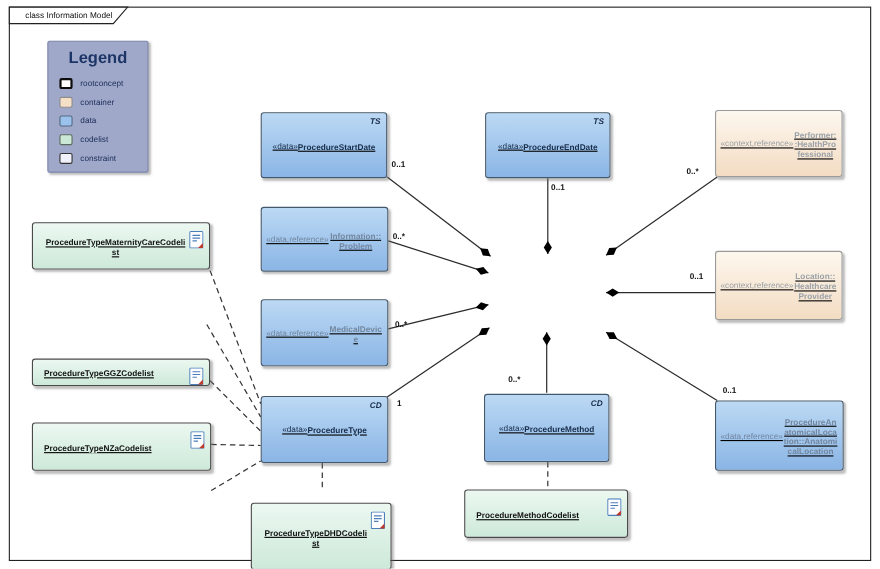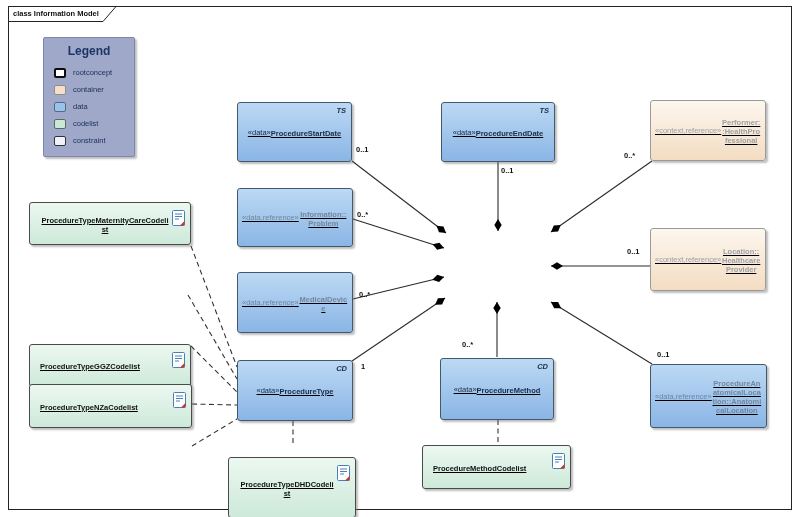--- a/index.html
+++ b/index.html
@@ -18,26 +18,26 @@
              border-radius:2px;}
   .root-node .stereo,.root-node .nname{color:#101010;}
   .codelist-node{background:linear-gradient(180deg,#ecf8f1 0%,#cde9d9 100%);border:1px solid #4a4a4a;
                  justify-content:flex-start;padding-top:2px;}
   .codelist-node .nname{color:#101010;padding:0 16px 0 6px;}
   .stereo{font-size:7.5px;line-height:9px;}
   .nname{font-size:7.5px;font-weight:bold;line-height:9px;margin-top:2px;overflow-wrap:anywhere;}
   .dtype{position:absolute;top:3px;right:5px;font-size:7.5px;font-style:italic;font-weight:bold;}
   .doc-icon{position:absolute;right:5px;top:7px;}
   .mult{position:absolute;z-index:3;font-size:7.5px;font-weight:bold;color:#111;}
-  #tab-label{position:absolute;left:13px;top:9px;z-index:3;font-size:7.5px;font-weight:bold;color:#111;}
+  #tab-label{position:absolute;left:23px;top:9px;z-index:3;font-size:7.5px;font-weight:normal;color:#111;}
   
   #legend{position:absolute;left:43px;top:37px;width:92px;height:120px;z-index:2;
           background:#9fa8c9;border:1px solid #7d86ad;border-radius:2px;
           box-shadow:2px 2px 2px rgba(110,110,110,.45);box-sizing:border-box;padding:6px 0 0 0;}
-  #legend .ltitle{display:block;text-align:center;font-size:12px;font-weight:bold;color:#1d3566;
+  #legend .ltitle{display:block;text-align:center;font-size:15px;font-weight:bold;color:#1d3566;
                   margin-bottom:6px;}
   .litem{display:flex;align-items:center;height:17px;padding-left:10px;}
   .lsw{width:12px;height:10px;border-radius:2px;margin-right:7px;box-sizing:border-box;flex:0 0 auto;}
   .sw-rootconcept{background:#ffffff;border:2px solid #0c0c0c;}
   .sw-container{background:#f5dfc6;border:1px solid #8d8d8d;}
   .sw-data{background:#9ac2ed;border:1px solid #546b82;}
   .sw-codelist{background:#cbe8d7;border:1px solid #5c6b61;}
   .sw-constraint{background:#f0f1fb;border:1px solid #333;}
   .llabel{font-size:7.5px;color:#20305c;}
 </style>
@@ -160,21 +160,21 @@
     <svg class="doc-icon" width="13" height="16" viewBox="0 0 13 16">
       <rect x="0.5" y="0.5" width="12" height="15" rx="1" fill="#fff" stroke="#4a7ebb"></rect>
       <line x1="3" y1="4" x2="10" y2="4" stroke="#4a7ebb"></line>
         <line x1="3" y1="6.5" x2="10" y2="6.5" stroke="#4a7ebb"></line>
       <line x1="3" y1="9" x2="7" y2="9" stroke="#4a7ebb"></line>
       <path d="M8,15.5 L12.5,11 L12.5,15.5 Z" fill="#c0392b"></path>
     </svg>
   </div>
 
 
-  <div class="node codelist-node" style="left:29px;top:344px;width:162px;height:43px">
+  <div class="node codelist-node" style="left:29px;top:326px;width:162px;height:25px">
     <span class="nname">ProcedureTypeGGZCodelist</span>
     <svg class="doc-icon" width="13" height="16" viewBox="0 0 13 16">
       <rect x="0.5" y="0.5" width="12" height="15" rx="1" fill="#fff" stroke="#4a7ebb"></rect>
       <line x1="3" y1="4" x2="10" y2="4" stroke="#4a7ebb"></line>
         <line x1="3" y1="6.5" x2="10" y2="6.5" stroke="#4a7ebb"></line>
       <line x1="3" y1="9" x2="7" y2="9" stroke="#4a7ebb"></line>
       <path d="M8,15.5 L12.5,11 L12.5,15.5 Z" fill="#c0392b"></path>
     </svg>
   </div>
 

